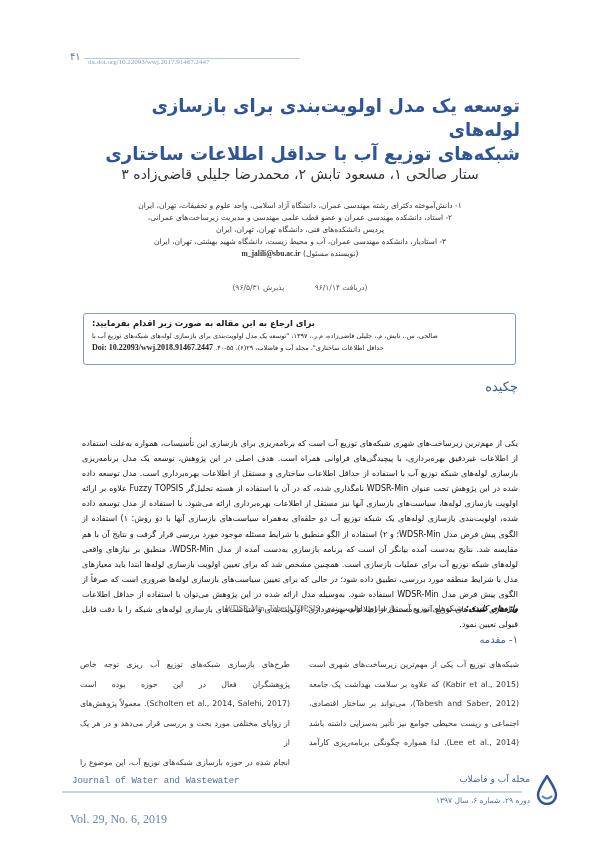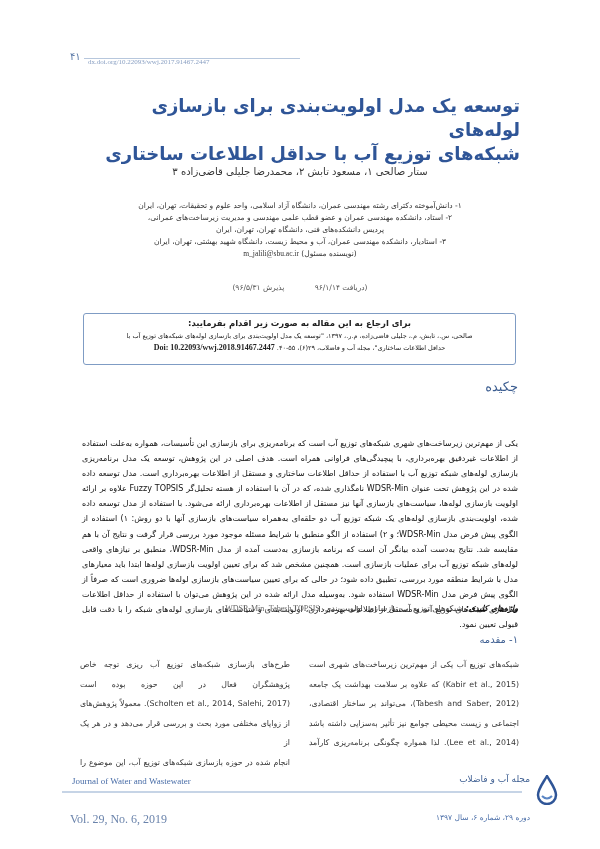--- a/index.html
+++ b/index.html
@@ -7,54 +7,54 @@
   body { position: relative; font-family: "DejaVu Sans", sans-serif; color: #222; }
 
   .page-number { position: absolute; left: 70px; top: 51px; font-size: 10px; color: #5b7aa8; }
   .doi-link { position: absolute; left: 88px; top: 46px; font-size: 7px; color: #8aa0c3; font-family: "Liberation Serif", serif; margin-top: 12px; }
   .header-rule { position: absolute; left: 84px; top: 58px; width: 216px; height: 1px; background: #b7c7dd; }
 
   .title { position: absolute; left: 80px; width: 440px; top: 94px; direction: rtl;
            color: #2f5597; font-weight: bold; font-size: 18px; line-height: 24px; }
 
   .authors { position: absolute; left: 80px; width: 440px; top: 166px; text-align: center; direction: rtl;
-             font-size: 10px; color: #333; }
+             font-size: 14px; color: #333; }
 
   .affiliations { position: absolute; left: 120px; width: 360px; top: 200px; direction: rtl; text-align: center; font-size: 7.5px; line-height: 12px; color: #333; }
   .affiliations .aff { display: block; }
-  .affiliations .email { font-family: "Liberation Serif", serif; font-weight: normal; }
+  .affiliations .email { font-family: "Liberation Serif", serif; font-weight: bold; }
 
   .dates { position: absolute; left: 200px; width: 200px; top: 283px; direction: rtl; text-align: center; font-size: 7.5px; color: #555; }
   .dates span { margin: 0 14px; }
 
   .cite-box { position: absolute; left: 83px; top: 313px; width: 433px; height: 52px; border: 1px solid #7f9cc4; border-radius: 3px;
-              direction: rtl; text-align: center; padding: 4px 8px; }
+              direction: rtl; text-align: left; padding: 4px 8px; }
   .cite-box .cite-head { font-size: 8.5px; font-weight: bold; color: #222; margin-bottom: 2px; }
   .cite-box .cite-line { font-size: 6.5px; line-height: 12px; color: #222; }
   .cite-box .doi { font-family: "Liberation Serif", serif; font-weight: bold; font-size: 8px; }
 
   .abstract-title { position: absolute; right: 82px; top: 379px; direction: rtl; color: #3e5f92; font-size: 13px; font-family: "DejaVu Serif", serif; }
   .abstract-text { position: absolute; left: 82px; width: 436px; top: 402px; direction: rtl; text-align: justify; font-size: 8px; line-height: 15.1px; color: #111; text-align-last: right; margin-top: 34px; }
 
   .keywords { position: absolute; left: 82px; width: 436px; top: 604px; direction: rtl; text-align: right; font-size: 8px; color: #333; }
   .keywords .kw-label { font-weight: bold; font-style: italic; color: #111; }
   .keywords .latin { font-family: "Liberation Serif", serif; color: #666; }
 
   .section-head { position: absolute; right: 82px; top: 634px; direction: rtl; font-size: 10px; color: #3e5f92; }
 
   .col { position: absolute; top: 655px; width: 210px; direction: rtl; text-align: justify; text-align-last: justify; font-size: 7.8px; line-height: 19.5px; color: #333; }
   .col.right { left: 309px; }
   .col.left { left: 80px; }
   .col .line { display: block; }
 
   .footer-rule { position: absolute; left: 62px; top: 791px; width: 460px; height: 2px; background: #c6d4e6; }
-  .footer-journal-en { position: absolute; left: 72px; top: 776px; font-family: Liberation Serif, serif; font-size: 9px; color: #4a6ea8; }
+  .footer-journal-en { position: absolute; left: 72px; top: 776px; font-family: Liberation Mono, monospace; font-size: 9px; color: #4a6ea8; }
   .footer-vol-en { position: absolute; left: 70px; top: 812px; font-family: Liberation Serif, serif; font-size: 12px; color: #6a83ab; }
   .footer-journal-fa { position: absolute; right: 70px; top: 774px; direction: rtl; font-size: 9px; color: #3e5f92; }
-  .footer-vol-fa { position: absolute; right: 70px; top: 796px; direction: rtl; font-size: 7.5px; color: #4a6ea8; margin-top: 17px; }
+  .footer-vol-fa { position: absolute; right: 70px; top: 796px; direction: rtl; font-size: 7.5px; color: #4a6ea8; }
   .logo { position: absolute; left: 536px; top: 775px; width: 22px; height: 30px; }
 </style>
 </head>
 <body>
 
 <div class="page-number">۴۱</div>
 <a class="doi-link">dx.doi.org/10.22093/wwj.2017.91467.2447</a>
 <div class="header-rule"></div>
 
 <div class="title">

